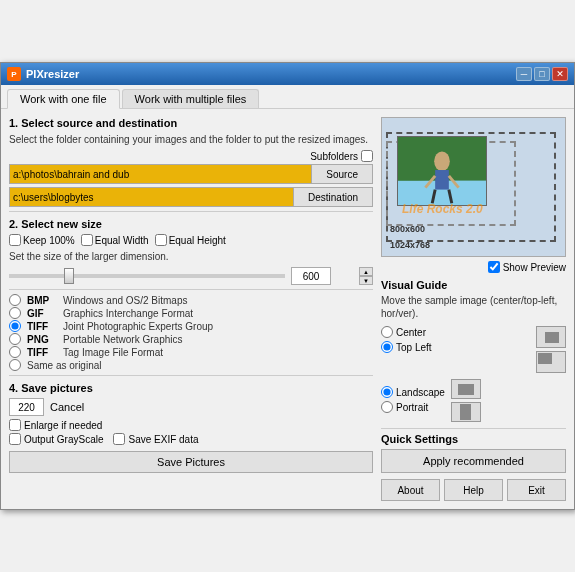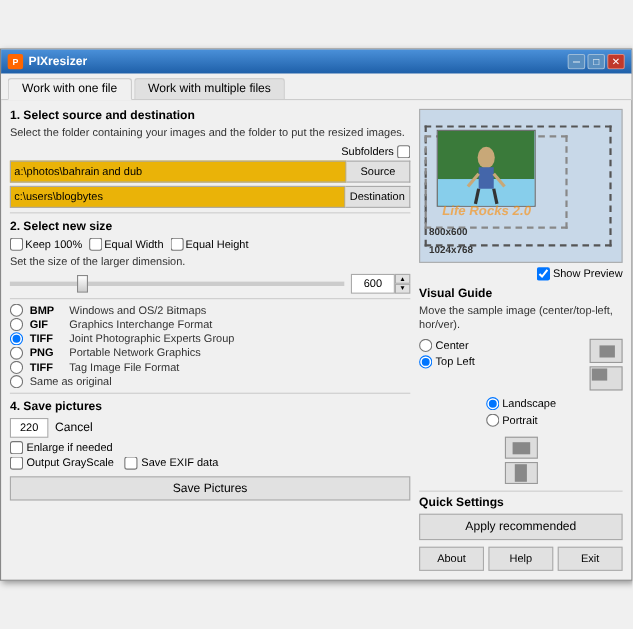--- a/index.html
+++ b/index.html
@@ -126,21 +126,21 @@
       font-size: 10px;
     }
     .folder-btn {
       height: 20px;
       min-width: 58px;
       background: #e1e1e1;
       border: 1px solid #aaa;
       border-left: none;
       font-size: 10px;
       cursor: pointer;
-      padding: 0 4px;
+      padding: 0 14px;
     }
     .check-row {
       display: flex;
       align-items: center;
       justify-content: flex-end;
       gap: 3px;
       margin-bottom: 2px;
       font-size: 10px;
     }
     .copy-dir-row {
@@ -181,20 +181,21 @@
       background: linear-gradient(to bottom, #fff, #ccc);
       border: 1px solid #888;
       position: absolute;
       top: -6px;
       left: 20%;
       cursor: pointer;
     }
     .size-input-wrap {
       display: flex;
       align-items: flex-start;
+      gap: 28px;
     }
     .size-input {
       width: 40px;
       height: 18px;
       border: 1px solid #aaa;
       text-align: center;
       font-size: 10px;
     }
     .spin-btns {
       display: flex;
@@ -358,21 +359,20 @@
       align-items: flex-end;
       gap: 3px;
       font-size: 10px;
       margin-bottom: 3px;
     }
     .orientation-options {
       display: flex;
       gap: 6px;
       margin-bottom: 6px;
       align-items: center;
-      flex-direction: column;
     }
     .mini-preview {
       width: 30px;
       height: 22px;
       border: 1px solid #999;
       background: #ddd;
       position: relative;
     }
     .mini-img {
       width: 14px;

